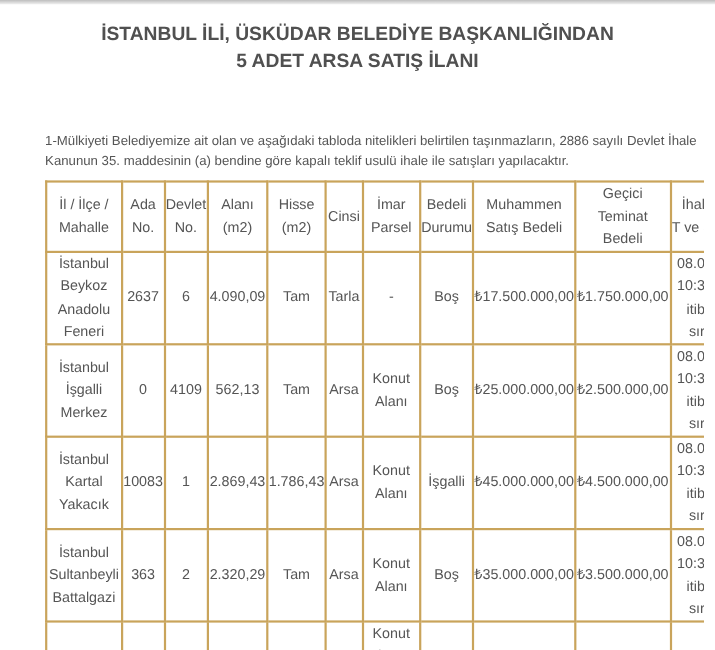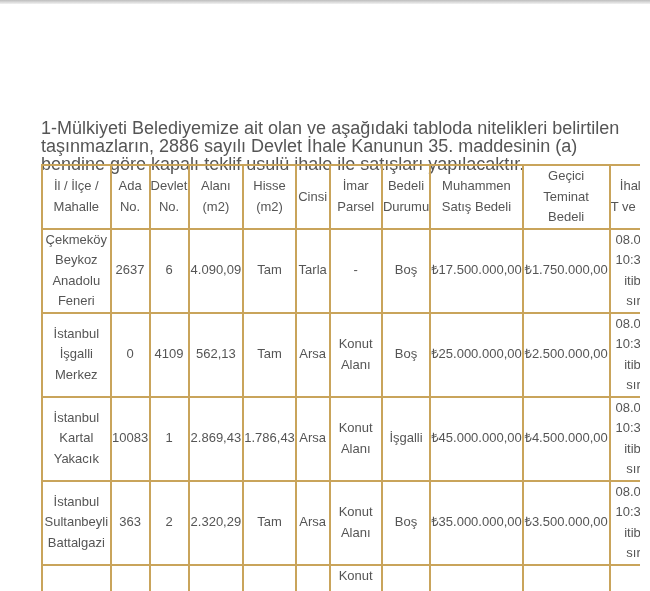--- a/index.html
+++ b/index.html
@@ -1,31 +1,33 @@
 <!DOCTYPE html>
 <html><head>
 <meta charset="utf-8">
 <style>
   html, body { margin:0; padding:0; }
   body { width:650px; height:591px; overflow:hidden; background:#fff; position:relative; font-family:"Liberation Sans", sans-serif; color:#555; }
   .topbar { position:absolute; left:0; top:0; width:650px; height:4px; background:linear-gradient(#bdbdbd,#f2f2f2); }
   .title { position:absolute; left:0; top:18px; width:650px; text-align:center; font-weight:bold; font-size:17.5px; line-height:25px; color:#505050; }
-  .intro { position:absolute; left:41px; top:119px; width:600px; font-size:18px; line-height:18px; color:#555; }
+  .intro { position:absolute; left:41px; top:119px; width:600px; font-size:12px; line-height:18px; color:#555; }
   table { position:absolute; left:41px; top:164px; border-collapse:collapse; table-layout:fixed; font-size:13px; color:#555; }
   td, th { border:2px solid #c9a45b; text-align:center; vertical-align:middle; padding:0; line-height:20.5px; font-weight:normal; overflow:hidden; white-space:normal; }
   th { height:57px; }
   .ihale { text-align:right; white-space:nowrap; }
   .clip { position:absolute; left:640px; top:160px; width:10px; height:431px; background:#fff; }
 </style>
 </head>
 <body>
 
 <div class="topbar"></div>
 
 <div class="title">
+  <div>İSTANBUL İLİ, ÜSKÜDAR BELEDİYE BAŞKANLIĞINDAN</div>
+  <div>5 ADET ARSA SATIŞ İLANI</div>
 </div>
 
 <div class="intro">1-Mülkiyeti Belediyemize ait olan ve aşağıdaki tabloda nitelikleri belirtilen taşınmazların, 2886 sayılı Devlet İhale Kanunun 35. maddesinin (a) bendine göre kapalı teklif usulü ihale ile satışları yapılacaktır.</div>
 
 <table>
   <colgroup>
     <col style="width:69px">
       <col style="width:39px">
       <col style="width:39px">
       <col style="width:55px">
@@ -47,21 +49,21 @@
       <th>Cinsi</th>
       <th>İmar Parsel</th>
       <th>Bedeli Durumu</th>
       <th>Muhammen Satış Bedeli</th>
       <th>Geçici Teminat Bedeli</th>
       <th class="ihale" style="white-space:normal;text-align:right">İhale T ve S</th>
     </tr>
   </thead>
   <tbody>
     <tr style="height:83px">
-      <td>Çekmeköy Beykoz Anadolu Feneri</td>
+      <td>İstanbul Beykoz Anadolu Feneri</td>
       <td>2637</td>
       <td>6</td>
       <td>4.090,09</td>
       <td>Tam</td>
       <td>Tarla</td>
       <td>-</td>
       <td>Boş</td>
       <td>₺17.500.000,00</td>
       <td>₺1.750.000,00</td>
       <td style="text-align:right">08.08 10:30 itiba sıra</td>

